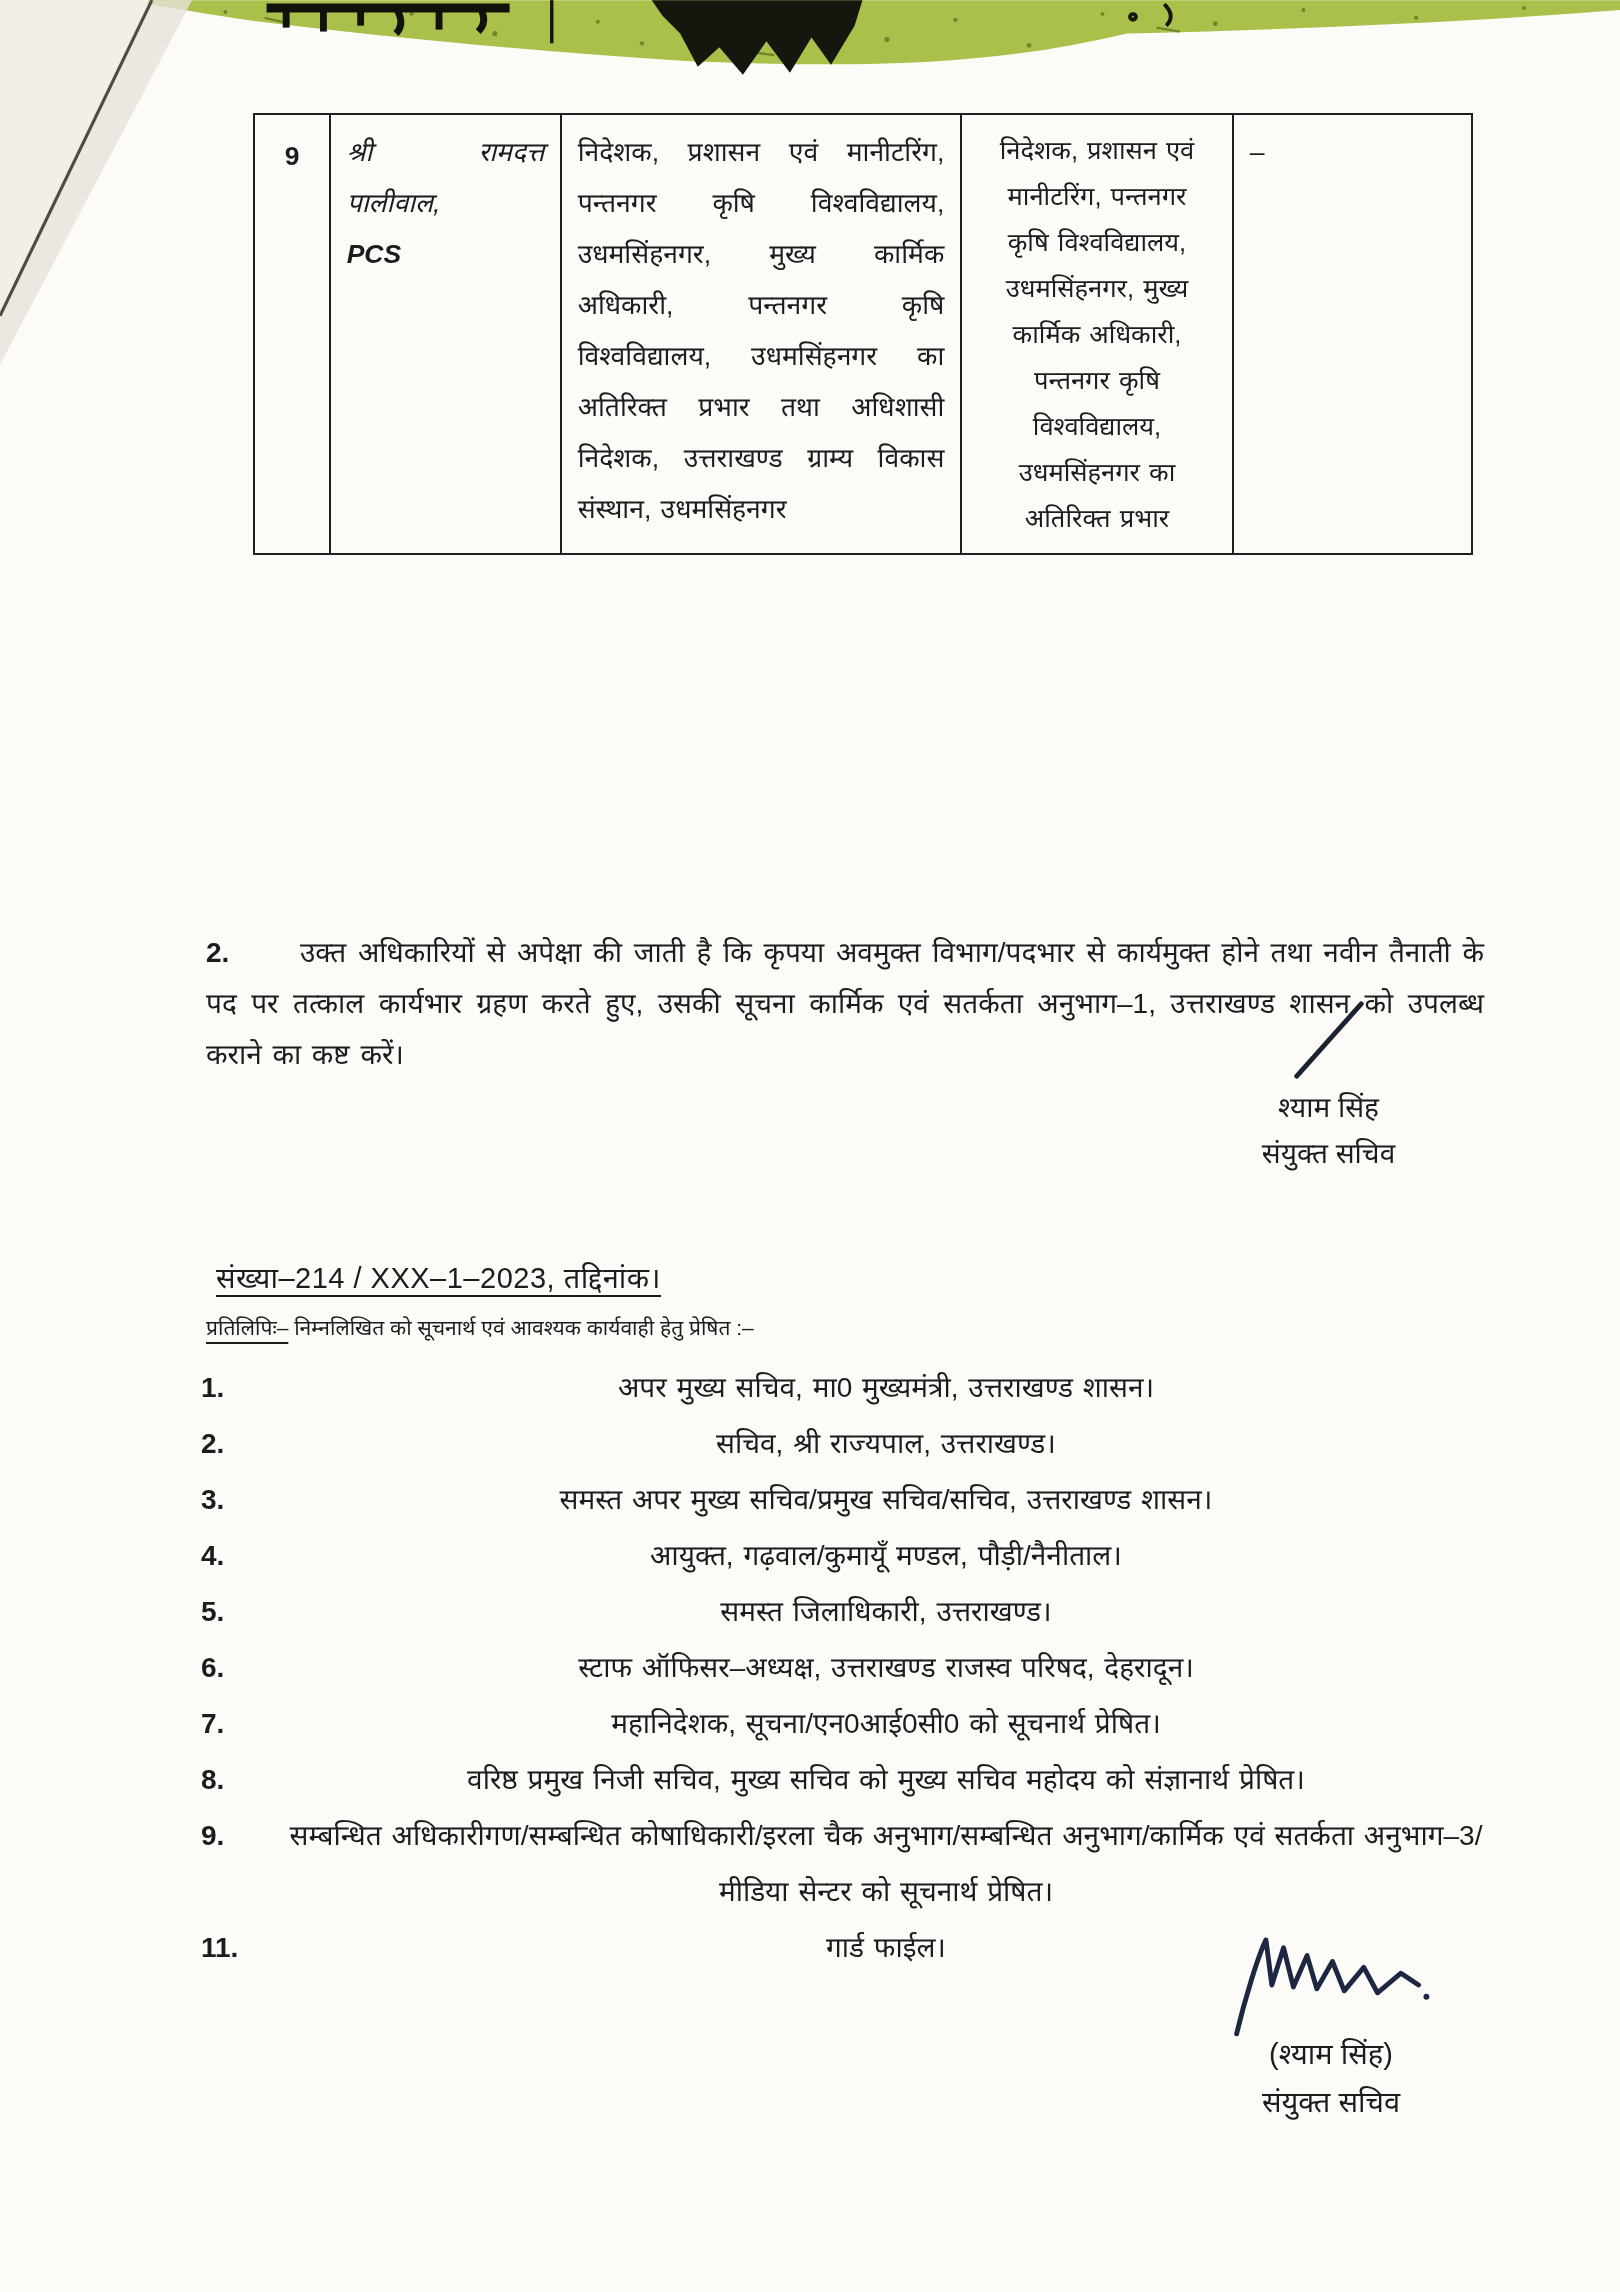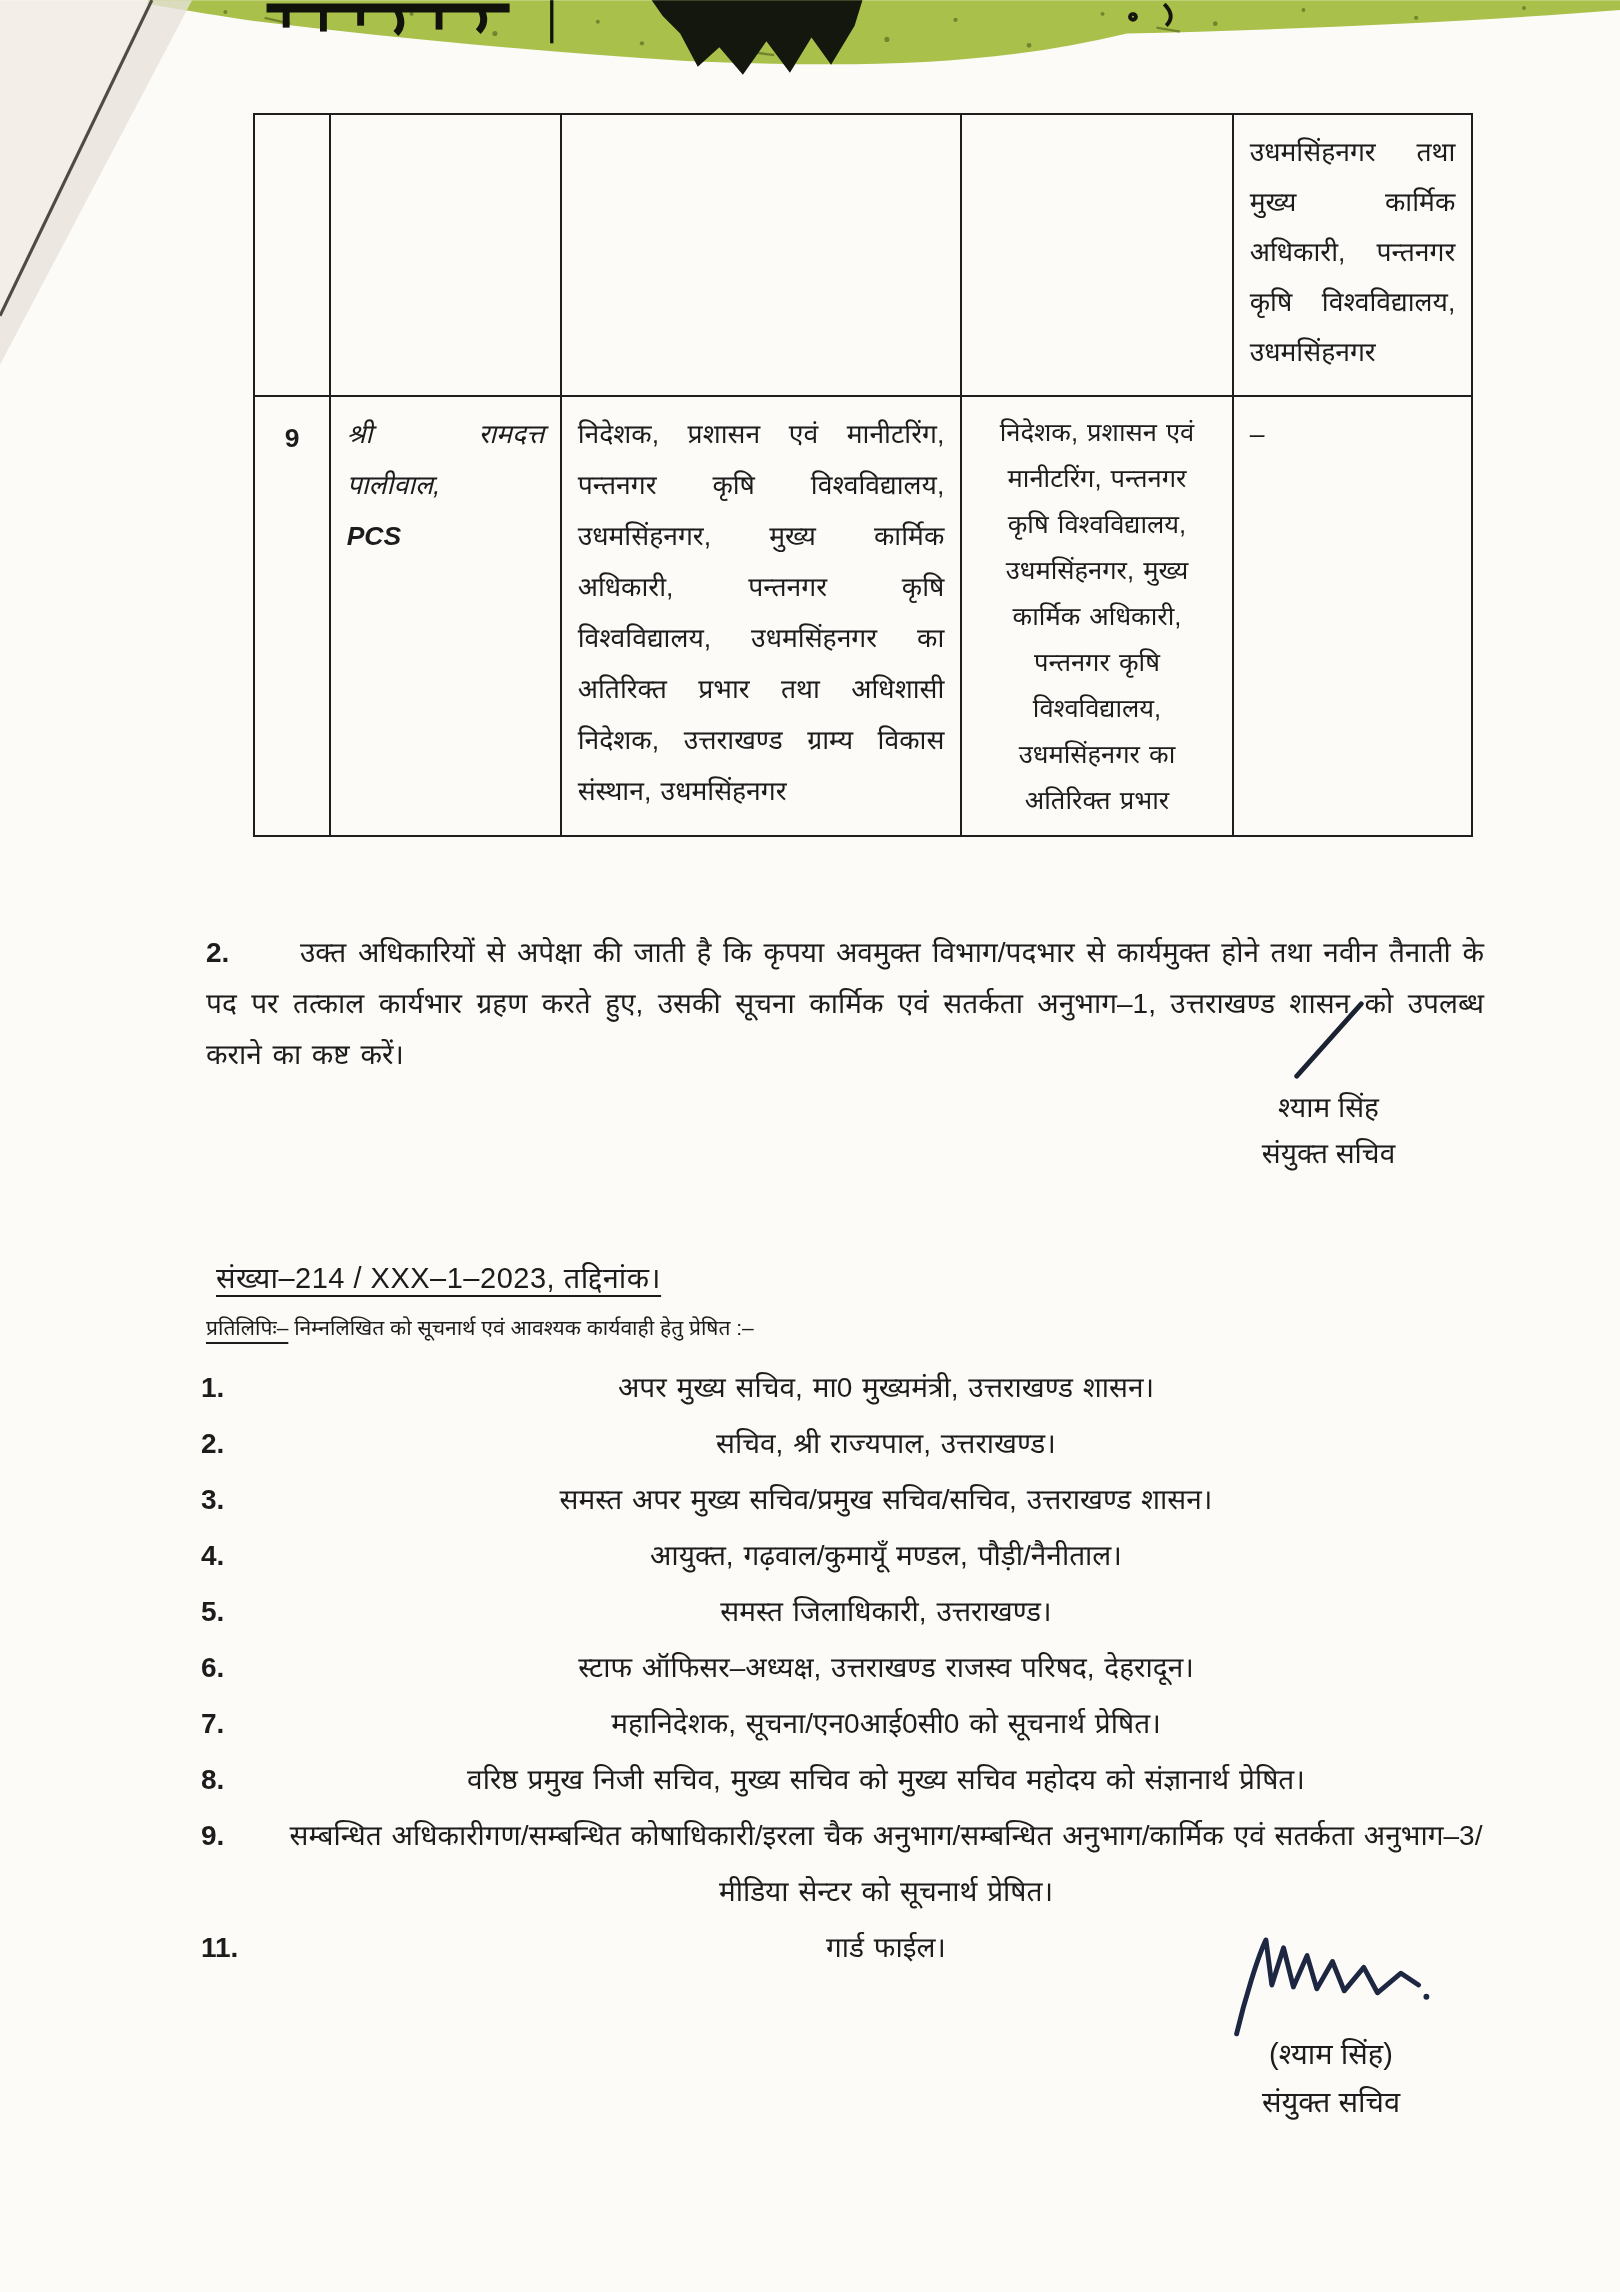--- a/index.html
+++ b/index.html
@@ -120,27 +120,20 @@
 
   <table class="posting-table">
     <colgroup>
       <col style="width:76px">
         <col style="width:231px">
         <col style="width:400px">
       <col style="width:272px">
         <col style="width:239px">
     </colgroup>
     <tbody>
-        <tr class="row-cont">
-      <td class="c-sno"></td>
-      <td class="c-name"></td>
-      <td class="c-prev"></td>
-      <td class="c-new"></td>
-      <td class="c-addl">उधमसिंहनगर तथा मुख्य कार्मिक अधिकारी, पन्तनगर कृषि विश्वविद्यालय, उधमसिंहनगर</td>
-    </tr>
     <tr class="row-9">
       <td class="c-sno">9</td>
       <td class="c-name">
         <span class="nline">श्री रामदत्त पालीवाल,</span>
         <span class="nline pcs">PCS</span>
       </td>
       <td class="c-prev">निदेशक, प्रशासन एवं मानीटरिंग, पन्तनगर कृषि विश्वविद्यालय, उधमसिंहनगर, मुख्य कार्मिक अधिकारी, पन्तनगर कृषि विश्वविद्यालय, उधमसिंहनगर का अतिरिक्त प्रभार तथा अधिशासी निदेशक, उत्तराखण्ड ग्राम्य विकास संस्थान, उधमसिंहनगर</td>
       <td class="c-new">निदेशक, प्रशासन एवं मानीटरिंग, पन्तनगर कृषि विश्वविद्यालय, उधमसिंहनगर, मुख्य कार्मिक अधिकारी, पन्तनगर कृषि विश्वविद्यालय, उधमसिंहनगर का अतिरिक्त प्रभार</td>
       <td class="c-addl">–</td>
     </tr>

